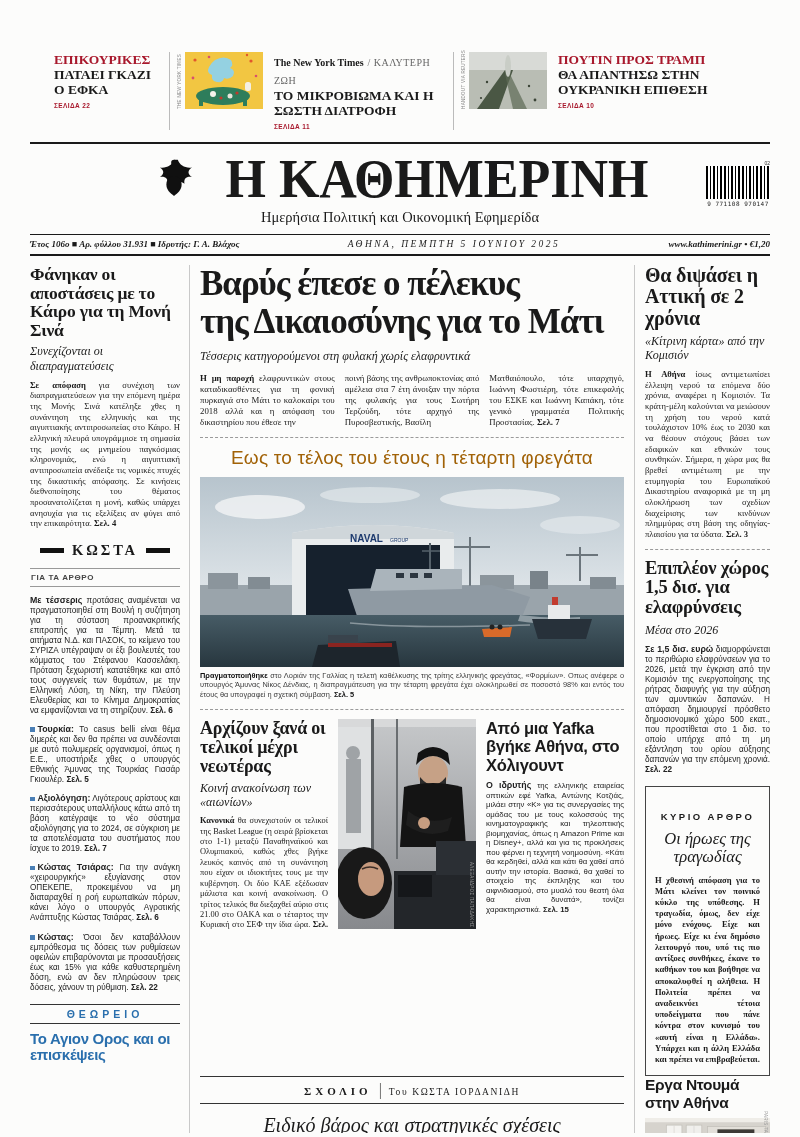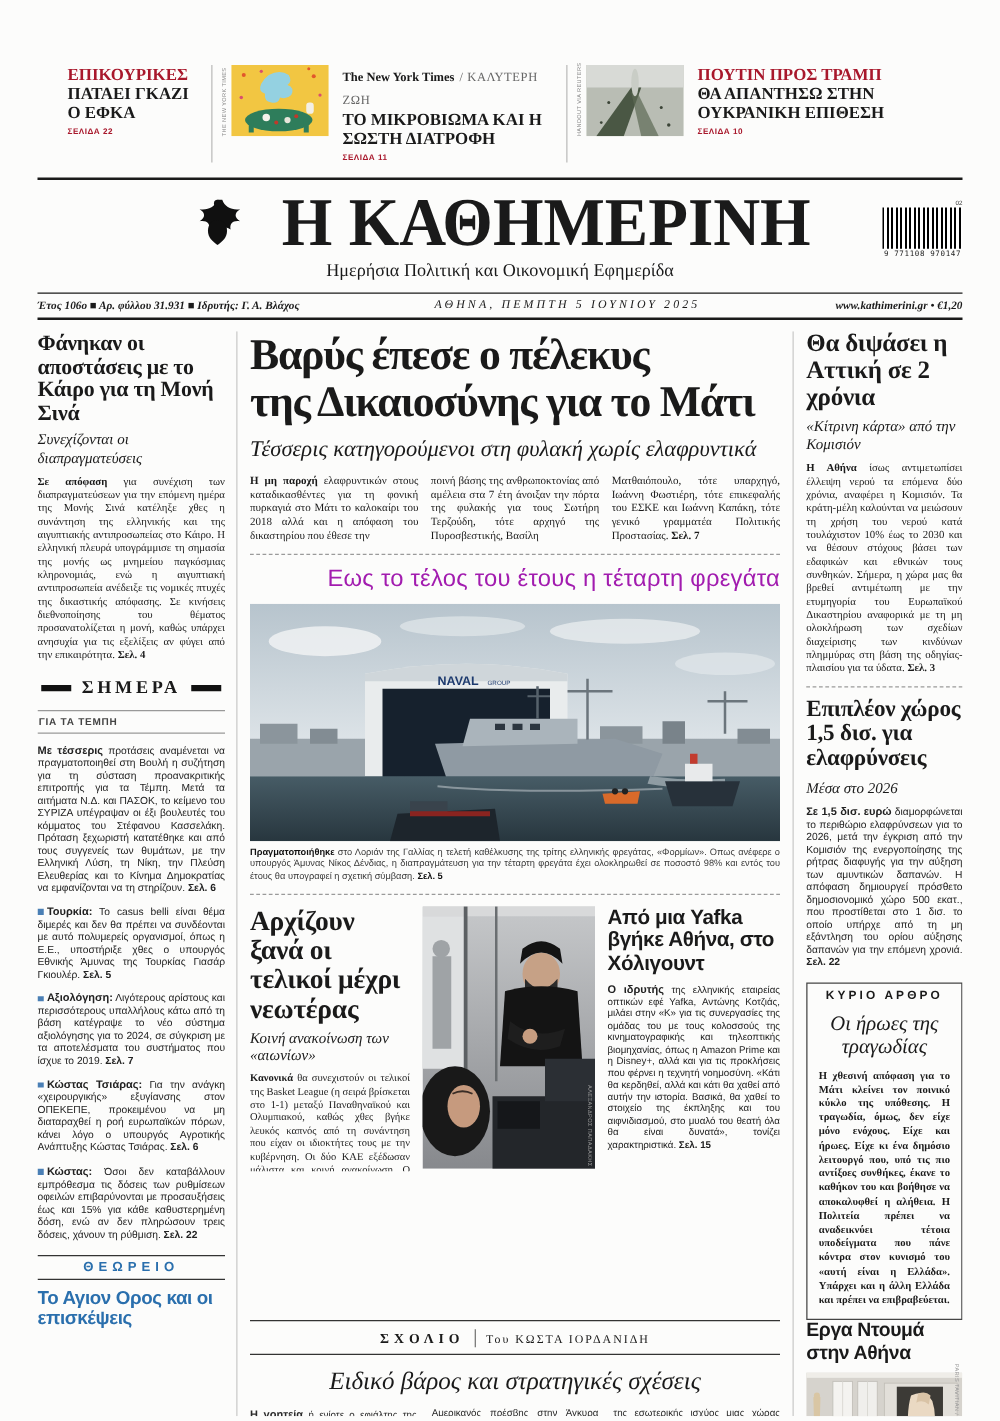--- a/index.html
+++ b/index.html
@@ -76,53 +76,53 @@
   .sq{display:inline-block;width:4.5px;height:4.5px;background:#4a7fb5;margin-right:3px;}
   .blead{font-weight:bold;font-size:8.8px;}
   .theo{margin-top:11px;border-top:1px solid #333;}
   .theo-label{display:block;text-align:center;color:#2a6fad;font:bold 10.5px "Liberation Sans",sans-serif;
               letter-spacing:4px;padding:3px 0;border-bottom:1px solid #333;}
   .theo-title{font:bold 15px "Liberation Sans",sans-serif;color:#2a6fad;line-height:1.12;
               letter-spacing:-.3px;margin-top:7px;}
 
   
   .main-head{font-size:35px;font-weight:bold;letter-spacing:-1px;line-height:1.07;}
-  .main-deck{font-style:italic;font-size:18px;margin:9px 0;}
+  .main-deck{font-style:italic;font-size:12px;margin:9px 0;}
   .cols3{display:flex;gap:10px;}
   .cols3>div{flex:1;font-size:8.8px;line-height:1.24;text-align:justify;}
-  .frig-head{text-align:right;font:400 19px "Liberation Sans",sans-serif;color:#a21caf;
+  .frig-head{text-align:center;font:400 19px "Liberation Sans",sans-serif;color:#a16207;
              letter-spacing:.2px;margin:5px 0 8px;}
   .photo-wrap{position:relative;}
   .photo-wrap svg{display:block;width:100%;height:auto;}
   .caption{font-family:"Liberation Sans",sans-serif;font-size:7.4px;line-height:1.3;color:#3a3a3a;
            margin-top:4px;text-align:justify;}
   .caption .lead{color:#111;}
   .stories{display:flex;gap:10px;height:212px;overflow:hidden;margin-top:2px;}
   .basket{width:128px;flex:none;}
-  .basket-head{font-size:22px;}
+  .basket-head{font-size:18px;}
   .mid-photo{width:138px;flex:none;position:relative;}
   .yafka{flex:1;min-width:0;}
   .yafka-head{font:bold 16.5px "Liberation Sans",sans-serif;line-height:1.12;letter-spacing:-.3px;margin-bottom:6px;}
   .yafka-body{font-family:"Liberation Sans",sans-serif;font-size:7.8px;line-height:1.22;text-align:justify;color:#222;}
 
   
   .sch-head{display:flex;justify-content:center;align-items:baseline;gap:7px;padding:4px 0;
             border-top:1px solid #333;border-bottom:1px solid #333;}
   .sch-label{font-weight:bold;font-size:11px;letter-spacing:4px;}
   .sch-pipe{color:#555;}
   .sch-by{font-size:9.5px;letter-spacing:1.6px;}
   .sch-title{text-align:center;font-style:italic;font-size:20px;margin:10px 0 9px;}
   .sch-cols{display:flex;gap:12px;}
   .sch-cols>div{flex:1;font-family:"Liberation Sans",sans-serif;font-size:7.8px;line-height:1.24;
                 text-align:justify;color:#2a2a2a;}
 
   
   .attiki-head{font-size:20px;}
   .relief-head{font-size:18.5px;}
-  .kyrio{border:1px solid #444;padding:4px 9px 10px;margin-top:11px;}
+  .kyrio{border:1px solid #444;padding:24px 9px 10px;margin-top:11px;}
   .kyrio-label{text-align:center;font:bold 9.5px "Liberation Sans",sans-serif;letter-spacing:2.5px;}
   .kyrio-title{text-align:center;font-style:italic;font-size:16.5px;line-height:1.12;margin:8px 0;}
   .kyrio-body{font-size:8.5px;font-weight:bold;line-height:1.32;text-align:justify;}
   .doumas-head{font:bold 15.5px "Liberation Sans",sans-serif;letter-spacing:-.3px;margin-bottom:6px;}
 </style>
 </head>
 <body>
 
 <div class="page">
 
@@ -214,25 +214,25 @@
 
     <div class="col-left">
       <div>
         <div class="h-serif sinai-head">Φάνηκαν οι αποστάσεις με το Κάιρο για τη Μονή Σινά</div>
         <div class="deck">Συνεχίζονται οι διαπραγματεύσεις</div>
         <p class="body-s" style="margin:0;"><span class="lead">Σε απόφαση</span> <span>για συνέχιση των διαπραγματεύσεων για την επόμενη ημέρα της Μονής Σινά κατέληξε χθες η συνάντηση της ελληνικής και της αιγυπτιακής αντιπροσωπείας στο Κάιρο. Η ελληνική πλευρά υπογράμμισε τη σημασία της μονής ως μνημείου παγκόσμιας κληρονομιάς, ενώ η αιγυπτιακή αντιπροσωπεία ανέδειξε τις νομικές πτυχές της δικαστικής απόφασης. Σε κινήσεις διεθνοποίησης του θέματος προσανατολίζεται η μονή, καθώς υπάρχει ανησυχία για τις εξελίξεις αν φύγει από την επικαιρότητα.</span> <span class="pg">Σελ. 4</span></p>
       </div>
 
       <div class="simera">
         <span class="bar"></span>
-        <span class="simera-label">ΣΗΜΕΡΑ</span>
+        <span class="simera-label">ΚΩΣΤΑ</span>
         <span class="bar"></span>
       </div>
 
-      <div class="kicker-box">ΓΙΑ ΤΑ ΤΕΜΠΗ</div>
+      <div class="kicker-box">ΓΙΑ ΤΑ ΑΡΘΡΟ</div>
       <div>
         <p class="sans-body" style="margin:0;"><span class="blead">Με τέσσερις</span> <span>προτάσεις αναμένεται να πραγματοποιηθεί στη Βουλή η συζήτηση για τη σύσταση προανακριτικής επιτροπής για τα Τέμπη. Μετά τα αιτήματα Ν.Δ. και ΠΑΣΟΚ, το κείμενο του ΣΥΡΙΖΑ υπέγραψαν οι έξι βουλευτές του κόμματος του Στέφανου Κασσελάκη. Πρόταση ξεχωριστή κατατέθηκε και από τους συγγενείς των θυμάτων, με την Ελληνική Λύση, τη Νίκη, την Πλεύση Ελευθερίας και το Κίνημα Δημοκρατίας να εμφανίζονται να τη στηρίζουν.</span> <span class="pg">Σελ. 6</span></p>
       </div>
 
       <p class="sans-body bullet"><span class="sq"></span><span class="blead">Τουρκία:</span> <span>Το casus belli είναι θέμα διμερές και δεν θα πρέπει να συνδέονται με αυτό πολυμερείς οργανισμοί, όπως η Ε.Ε., υποστήριξε χθες ο υπουργός Εθνικής Άμυνας της Τουρκίας Γιασάρ Γκιουλέρ.</span> <span class="pg">Σελ. 5</span></p>
       <p class="sans-body bullet"><span class="sq"></span><span class="blead">Αξιολόγηση:</span> <span>Λιγότερους αρίστους και περισσότερους υπαλλήλους κάτω από τη βάση κατέγραψε το νέο σύστημα αξιολόγησης για το 2024, σε σύγκριση με τα αποτελέσματα του συστήματος που ίσχυε το 2019.</span> <span class="pg">Σελ. 7</span></p>
       <p class="sans-body bullet"><span class="sq"></span><span class="blead">Κώστας Τσιάρας:</span> <span>Για την ανάγκη «χειρουργικής» εξυγίανσης στον ΟΠΕΚΕΠΕ, προκειμένου να μη διαταραχθεί η ροή ευρωπαϊκών πόρων, κάνει λόγο ο υπουργός Αγροτικής Ανάπτυξης Κώστας Τσιάρας.</span> <span class="pg">Σελ. 6</span></p>
       <p class="sans-body bullet"><span class="sq"></span><span class="blead">Κώστας:</span> <span>Όσοι δεν καταβάλλουν εμπρόθεσμα τις δόσεις των ρυθμίσεων οφειλών επιβαρύνονται με προσαυξήσεις έως και 15% για κάθε καθυστερημένη δόση, ενώ αν δεν πληρώσουν τρεις δόσεις, χάνουν τη ρύθμιση.</span> <span class="pg">Σελ. 22</span></p>
 
       <div class="theo">

